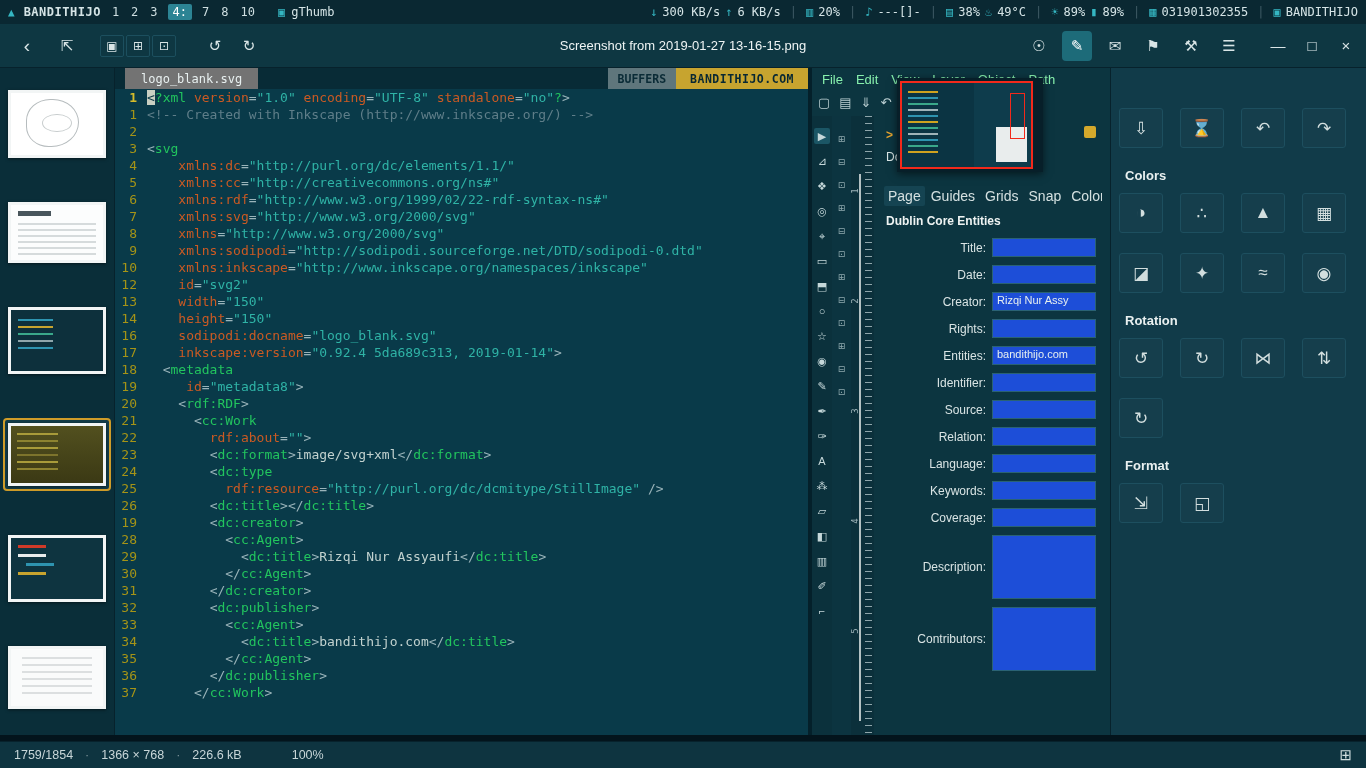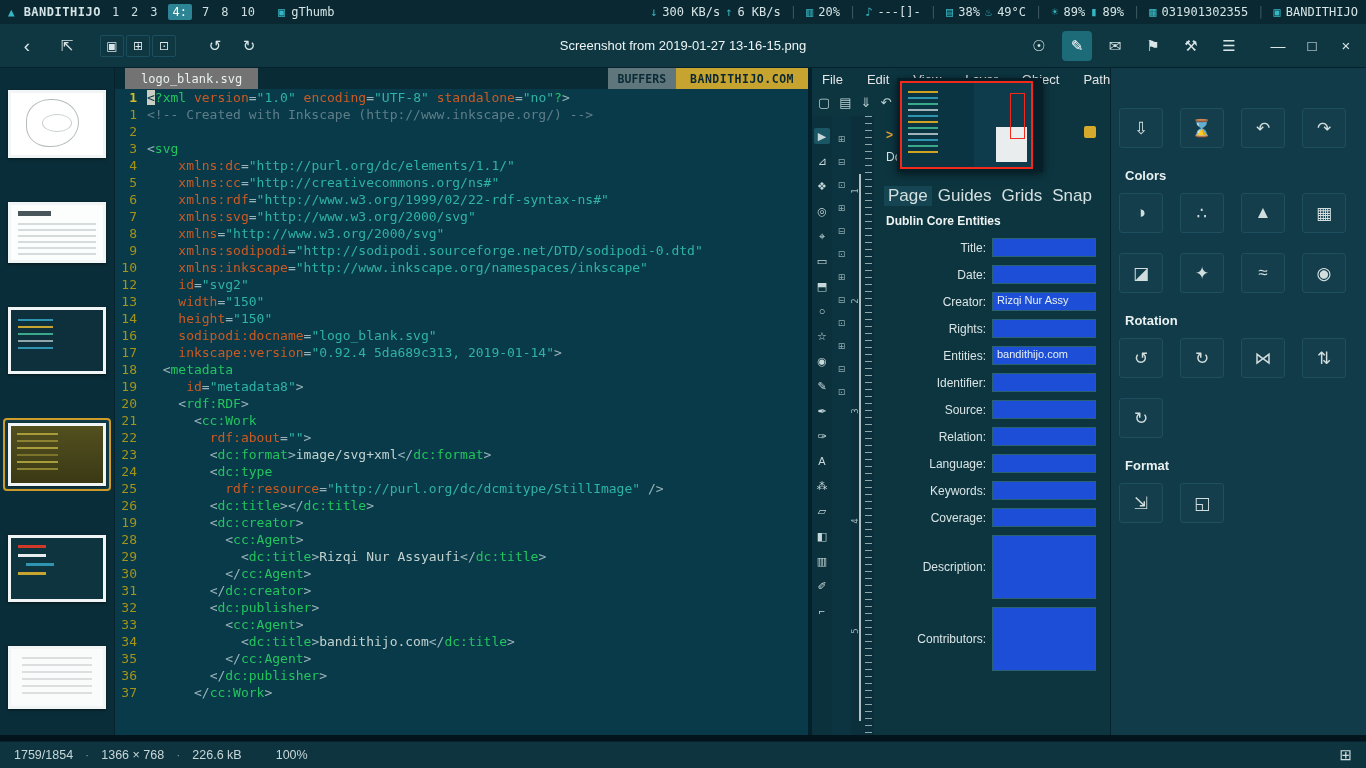--- a/index.html
+++ b/index.html
@@ -72,37 +72,37 @@
 .tk-p{color:#9ab4ba}
 .tk-t{color:#22c55e}
 .tk-a{color:#cb5a23}
 .tk-s{color:#2fb3a6}
 .tk-x{color:#c2d2cf}
 .tk-m{color:#5f7e89}
 .tk-k{background:#c9cfc2;color:#093642}
 
 
 #inkscape-pane{position:absolute;left:693px;top:0;width:302px;height:667px;background:#0c3540;border-left:4px solid #04202a}
-.ink-menubar{height:22px;display:flex;align-items:center;gap:24px;padding-left:10px;font-size:13px;color:#e5e5e5;overflow:hidden;white-space:nowrap}
+.ink-menubar{height:22px;display:flex;align-items:center;gap:13px;padding-left:10px;font-size:13px;color:#86efac;overflow:hidden;white-space:nowrap}
 .ink-cmdbar{height:24px;display:flex;gap:9px;padding-left:6px;align-items:center;color:#bcd0d3;font-size:13px}
 .ink-body{position:absolute;top:48px;left:0;right:0;bottom:0}
 .ink-toolbox{position:absolute;left:0;top:0;bottom:0;width:20px;display:flex;flex-direction:column;align-items:center;gap:9px;padding-top:12px;color:#c6d8da;font-size:11px;background:#0b313c;overflow:hidden}
 .ink-tool{width:16px;height:16px;display:flex;align-items:center;justify-content:center}
 .ink-tool.active{background:#1b5665;border-radius:2px}
 .ink-snapbar{position:absolute;left:20px;top:0;bottom:0;width:19px;display:flex;flex-direction:column;align-items:center;gap:13px;padding-top:18px;color:#8fa9ae;font-size:9px;background:#0c3440;overflow:hidden}
 .ink-ruler{position:absolute;left:39px;top:0;bottom:0;width:23px;background:#0b303b;overflow:hidden}
 .ruler-ticks{position:absolute;right:2px;top:0;bottom:0;width:7px;background:repeating-linear-gradient(to bottom,#8fa6ab 0 1px,transparent 1px 7px)}
 .canvas-edge{position:absolute;left:8px;top:58px;bottom:14px;width:2px;background:#c6d2d3;opacity:.9}
 .ruler-num{position:absolute;left:1px;transform:rotate(-90deg);color:#9db3b8;font-size:9px;font-family:"DejaVu Sans Mono",monospace}
 .ink-dock{position:absolute;left:62px;right:0;top:0;bottom:0;padding:0 8px 0 10px}
 .dock-head{height:70px;position:relative}
 .dock-frag1{position:absolute;left:2px;top:12px;color:#e7a42e;font-size:12px;font-weight:bold}
 .dock-frag2{position:absolute;left:2px;top:34px;color:#d9e5e5;font-size:12px}
 .dock-close{position:absolute;right:6px;top:10px;width:12px;height:12px;background:#d5a92c;border-radius:2px}
-.ink-tabs{display:flex;gap:2px;height:20px;align-items:center;font-size:17px;color:#d4e0e0;white-space:nowrap;overflow:hidden}
+.ink-tabs{display:flex;gap:2px;height:20px;align-items:center;font-size:14px;color:#d4e0e0;white-space:nowrap;overflow:hidden}
 .ink-tab{padding:2px 4px}
 .ink-tab.first{background:#154452;border-radius:2px}
 .meta-heading{font-size:12px;font-weight:bold;color:#eef3f2;margin:8px 0 6px 2px}
 .meta-row{display:flex;align-items:center;height:27px}
 .meta-row.multi{height:72px}
 .meta-label{width:108px;text-align:right;padding-right:6px;font-size:12px;color:#d9e4e4;flex:none}
 .meta-input{width:104px;height:19px;background:#1d4ed8;border:1px solid #2a6274;font-size:11px;color:#e6efef;padding:1px 4px;overflow:hidden;white-space:nowrap}
 .meta-input.tall{height:64px}
 .mini-shot{position:absolute;left:85px;top:10px;width:146px;height:94px;background:#071f29;z-index:5;box-shadow:0 2px 8px rgba(0,0,0,.55)}
 .ms-red{position:absolute;left:3px;top:3px;right:10px;bottom:3px;border:2px solid #f2291b}
@@ -114,21 +114,21 @@
 
 
 #tools-panel{position:absolute;left:1110px;top:68px;width:256px;height:667px;background:#113b49;border-left:1px solid #07222c;padding-top:40px;overflow:hidden}
 .tp-grid{display:flex;flex-wrap:wrap;padding-left:8px;margin-bottom:20px}
 .tp-btn{width:44px;height:40px;margin-right:17px;border:1px solid #1d4f5f;border-radius:3px;display:flex;align-items:center;justify-content:center;color:#d2dede;font-size:17px;background:rgba(255,255,255,.02)}
 .tp-label{font-size:13px;font-weight:bold;color:#e9f0f0;margin:2px 0 10px 14px}
 
 
 #statusbar{position:absolute;left:0;right:0;bottom:0;height:27px;background:#0e3440;border-top:1px solid #07222c;display:flex;align-items:center;padding:0 14px;font-size:12.5px;color:#c8d6d8;gap:12px}
 .sb-dot{color:#7e949a}
-.sb-zoom{margin-left:22px}
+.sb-zoom{margin-left:38px}
 .sb-right{margin-left:auto;font-size:15px;color:#cfdcdd}
 </style>
 </head>
 <body>
 
 <div id="screen">
 
   <div id="topbar">
     <div class="tb-left">
       <span class="logo">▲</span>

